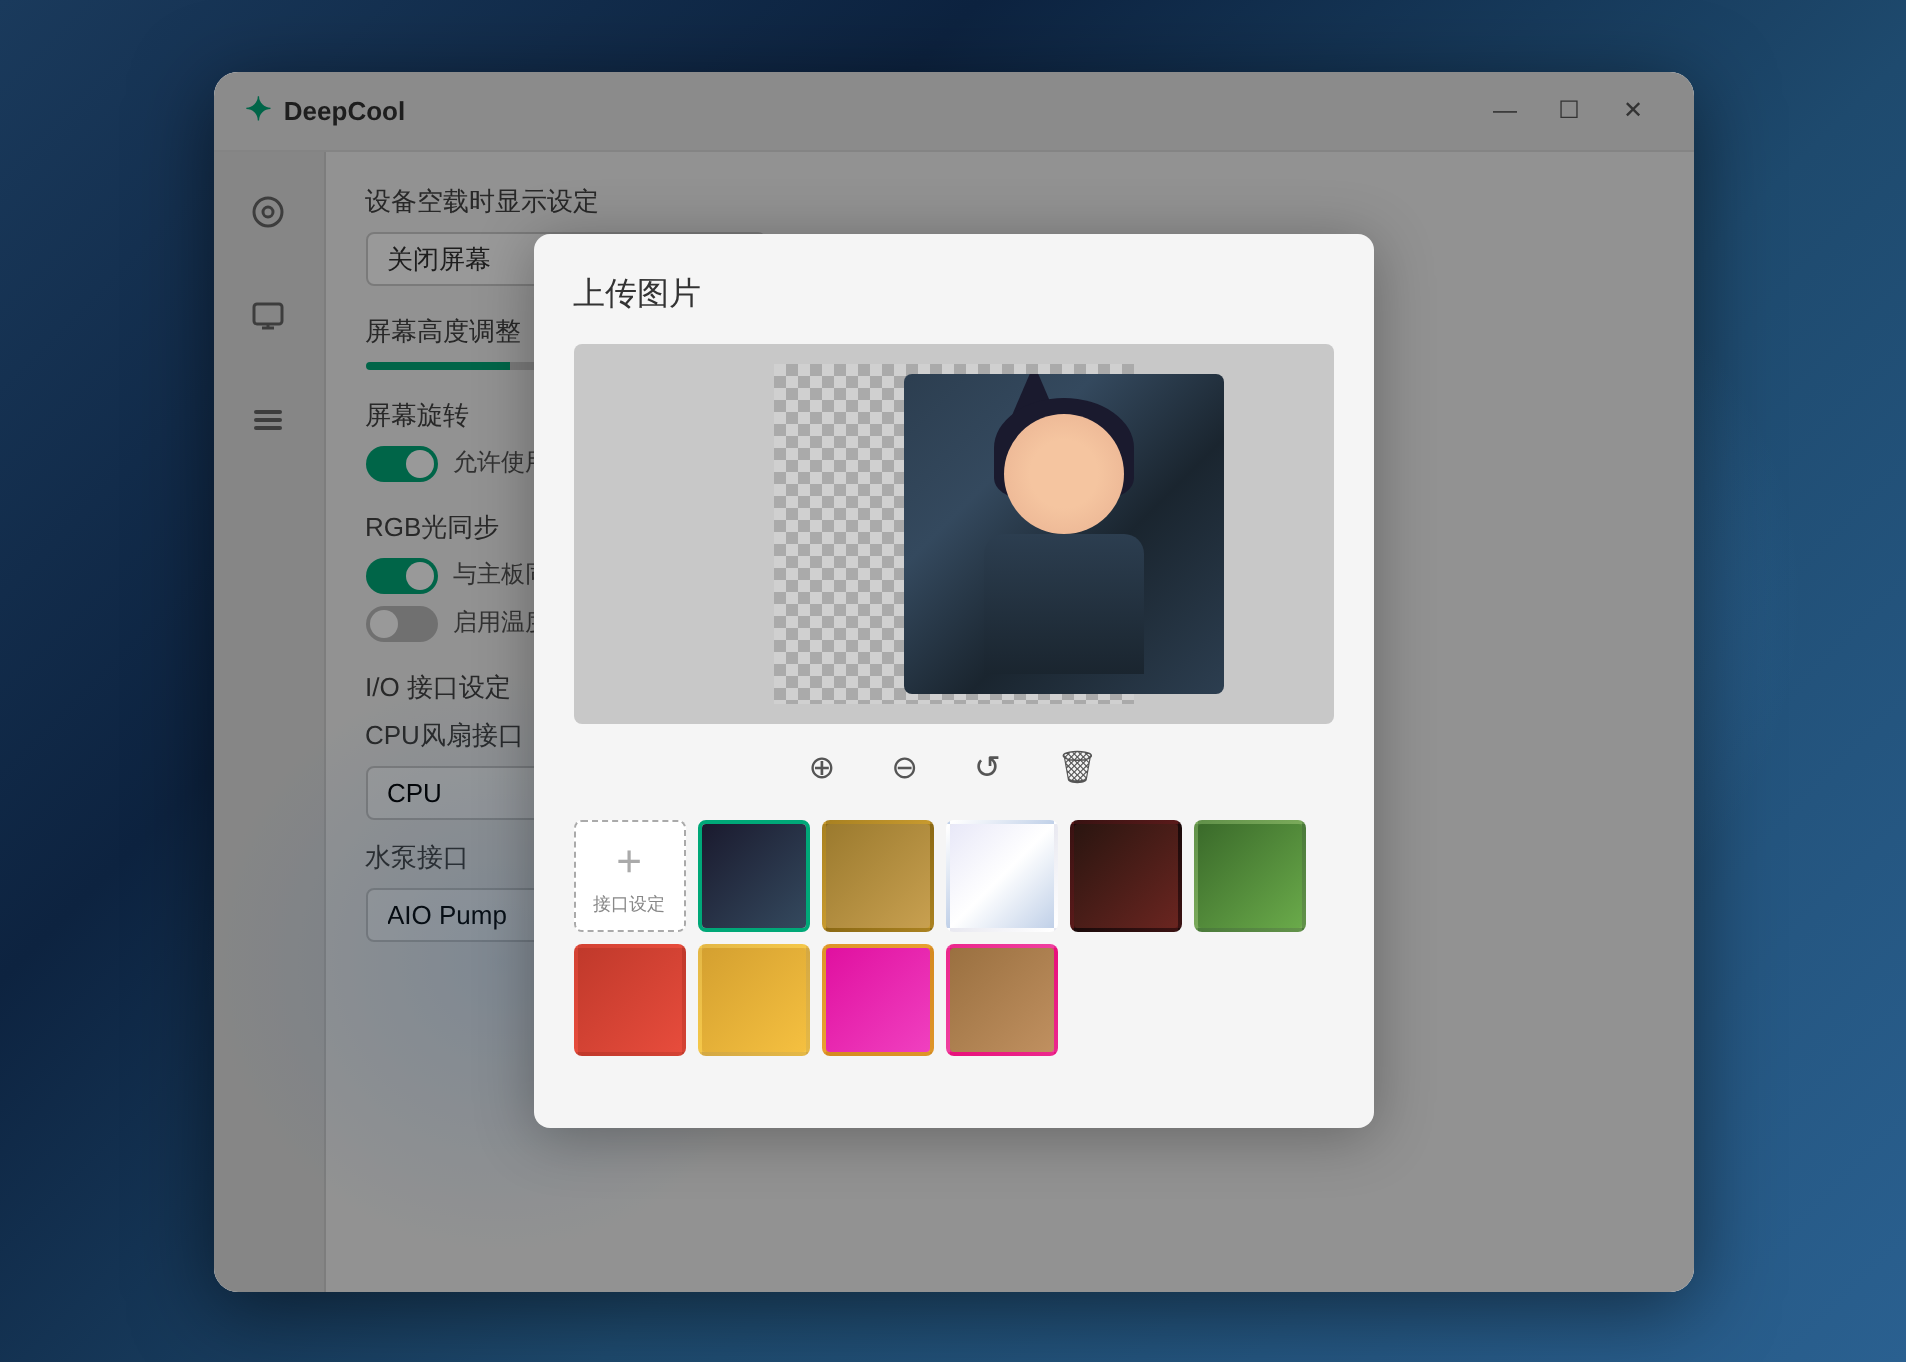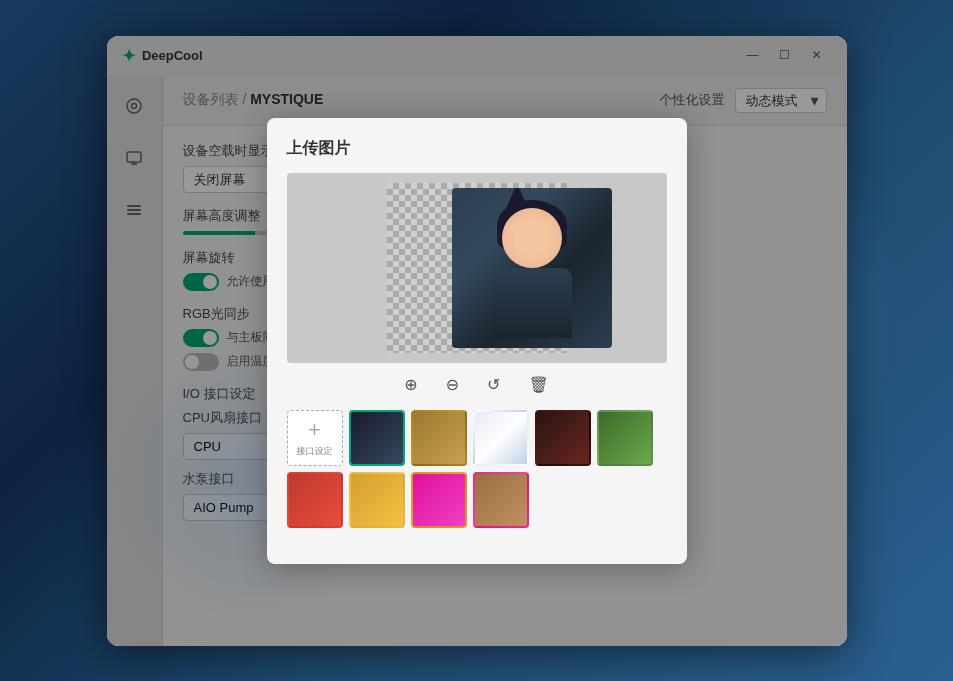--- a/index.html
+++ b/index.html
@@ -270,21 +270,21 @@
     }
     .modal {
       background: #f5f5f5;
       border-radius: 8px;
       width: 420px;
       padding: 20px;
       box-shadow: 0 4px 30px rgba(0,0,0,0.3);
     }
     .modal-title {
       font-size: 16px;
-      font-weight: 700;
+      font-weight: 400;
       color: #333;
       margin-bottom: 14px;
     }
 
     
     .image-preview-area {
       width: 100%;
       height: 190px;
       background: #c8c8c8;
       border-radius: 4px;
@@ -486,35 +486,20 @@
         <svg width="18" height="18" viewBox="0 0 18 18" fill="none">
           <rect x="2" y="4" width="14" height="2" rx="1" fill="#666"></rect>
           <rect x="2" y="8" width="14" height="2" rx="1" fill="#666"></rect>
           <rect x="2" y="12" width="14" height="2" rx="1" fill="#666"></rect>
         </svg>
       </div>
     </div>
 
     <div class="page-area">
 
-      <div class="page-header">
-        <div class="breadcrumb">
-          <span>设备列表</span>
-          <span> / </span>
-          <strong>MYSTIQUE</strong>
-        </div>
-        <div class="header-right">
-          <span class="personalize-label">个性化设置</span>
-          <div class="mode-select-wrap">
-            <select class="mode-select">
-              <option>动态模式</option>
-            </select>
-          </div>
-        </div>
-      </div>
 
       <div class="settings-panel">
         <div class="setting-section">
           <div class="setting-label">设备空载时显示设定</div>
           <div class="select-wrap">
             <select class="settings-select">
               <option>关闭屏幕</option>
             </select>
           </div>
         </div>

